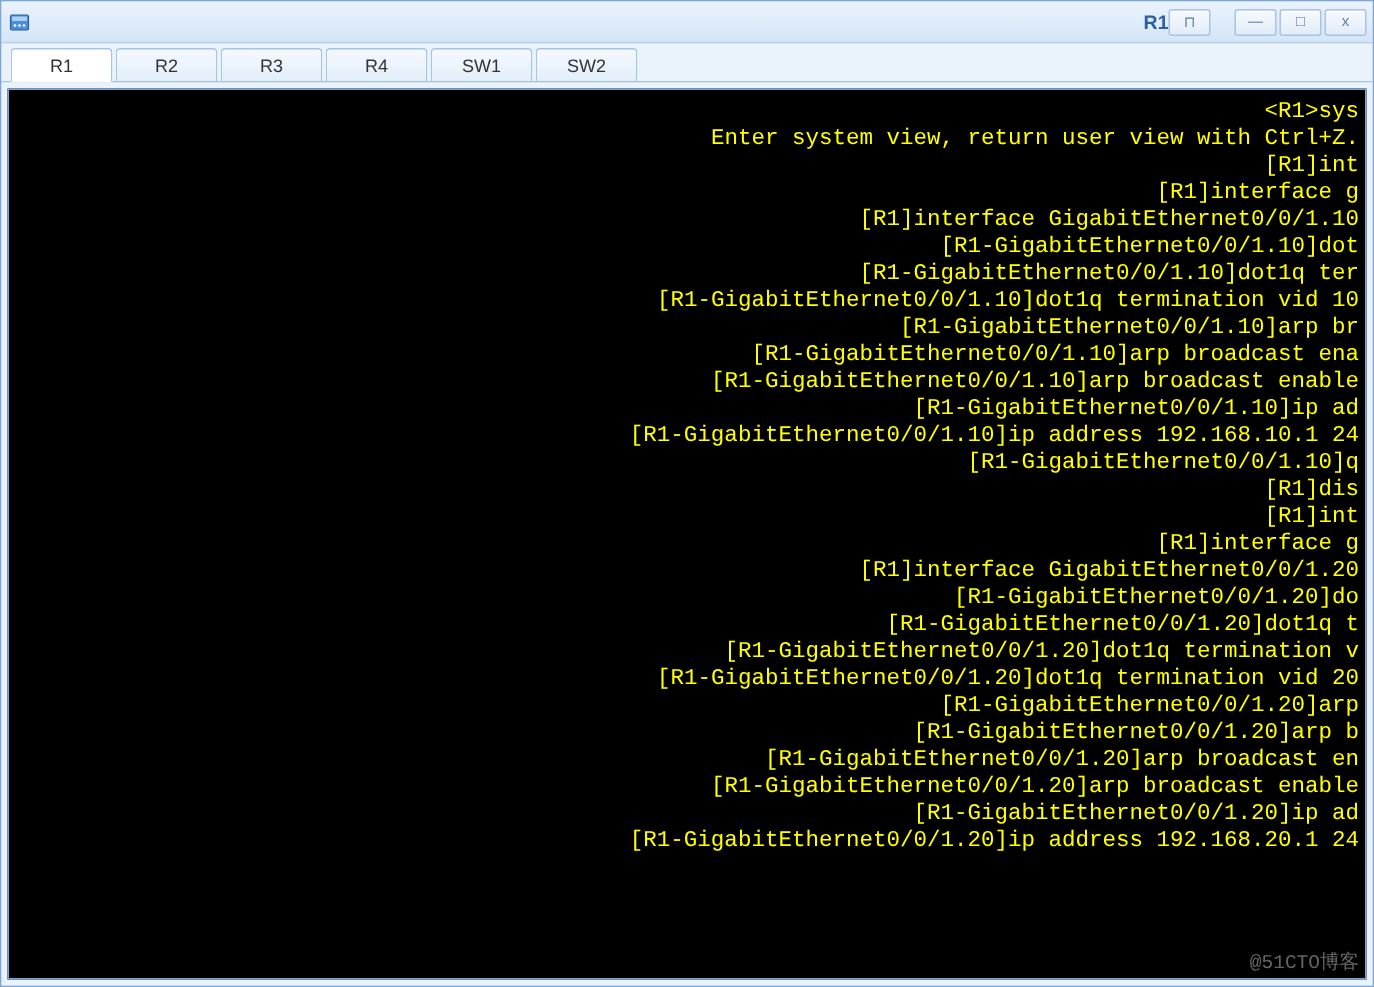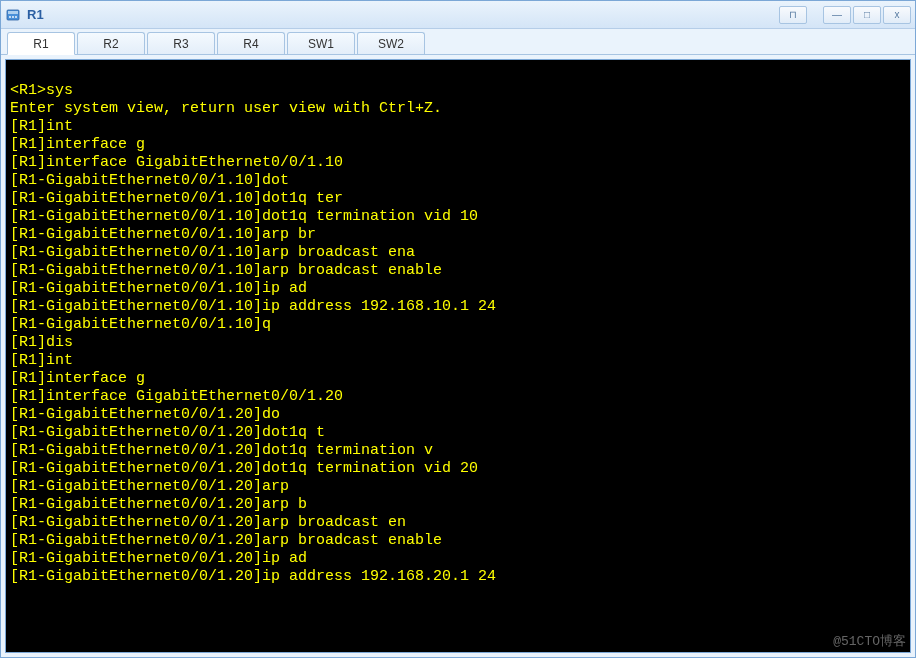--- a/index.html
+++ b/index.html
@@ -15,20 +15,21 @@
       overflow: hidden;
       position: relative;
     }
     .window {
       width: 100%;
       height: 100%;
       background: #d4e5f7;
       border: 1px solid #7ba7d6;
       display: flex;
       flex-direction: column;
+      text-align: right;
     }
     .titlebar {
       height: 28px;
       background: linear-gradient(to bottom, #eaf3fc, #d4e5f7);
       display: flex;
       align-items: center;
       padding: 0 4px;
       border-bottom: 1px solid #b5cde8;
     }
     .titlebar-icon {
@@ -100,21 +101,21 @@
       flex: 1;
       padding: 4px;
       background: #eaf3fc;
       overflow: hidden;
     }
     .terminal {
       width: 100%;
       height: 100%;
       background: #000;
       border: 1px solid #7ba7d6;
-      padding: 22px 4px;
+      padding: 6px 4px;
       font-family: "Courier New", monospace;
       font-size: 15px;
       line-height: 18px;
       color: #ffff00;
       overflow: hidden;
       white-space: pre;
     }
     .terminal-line {
       display: block;
     }

